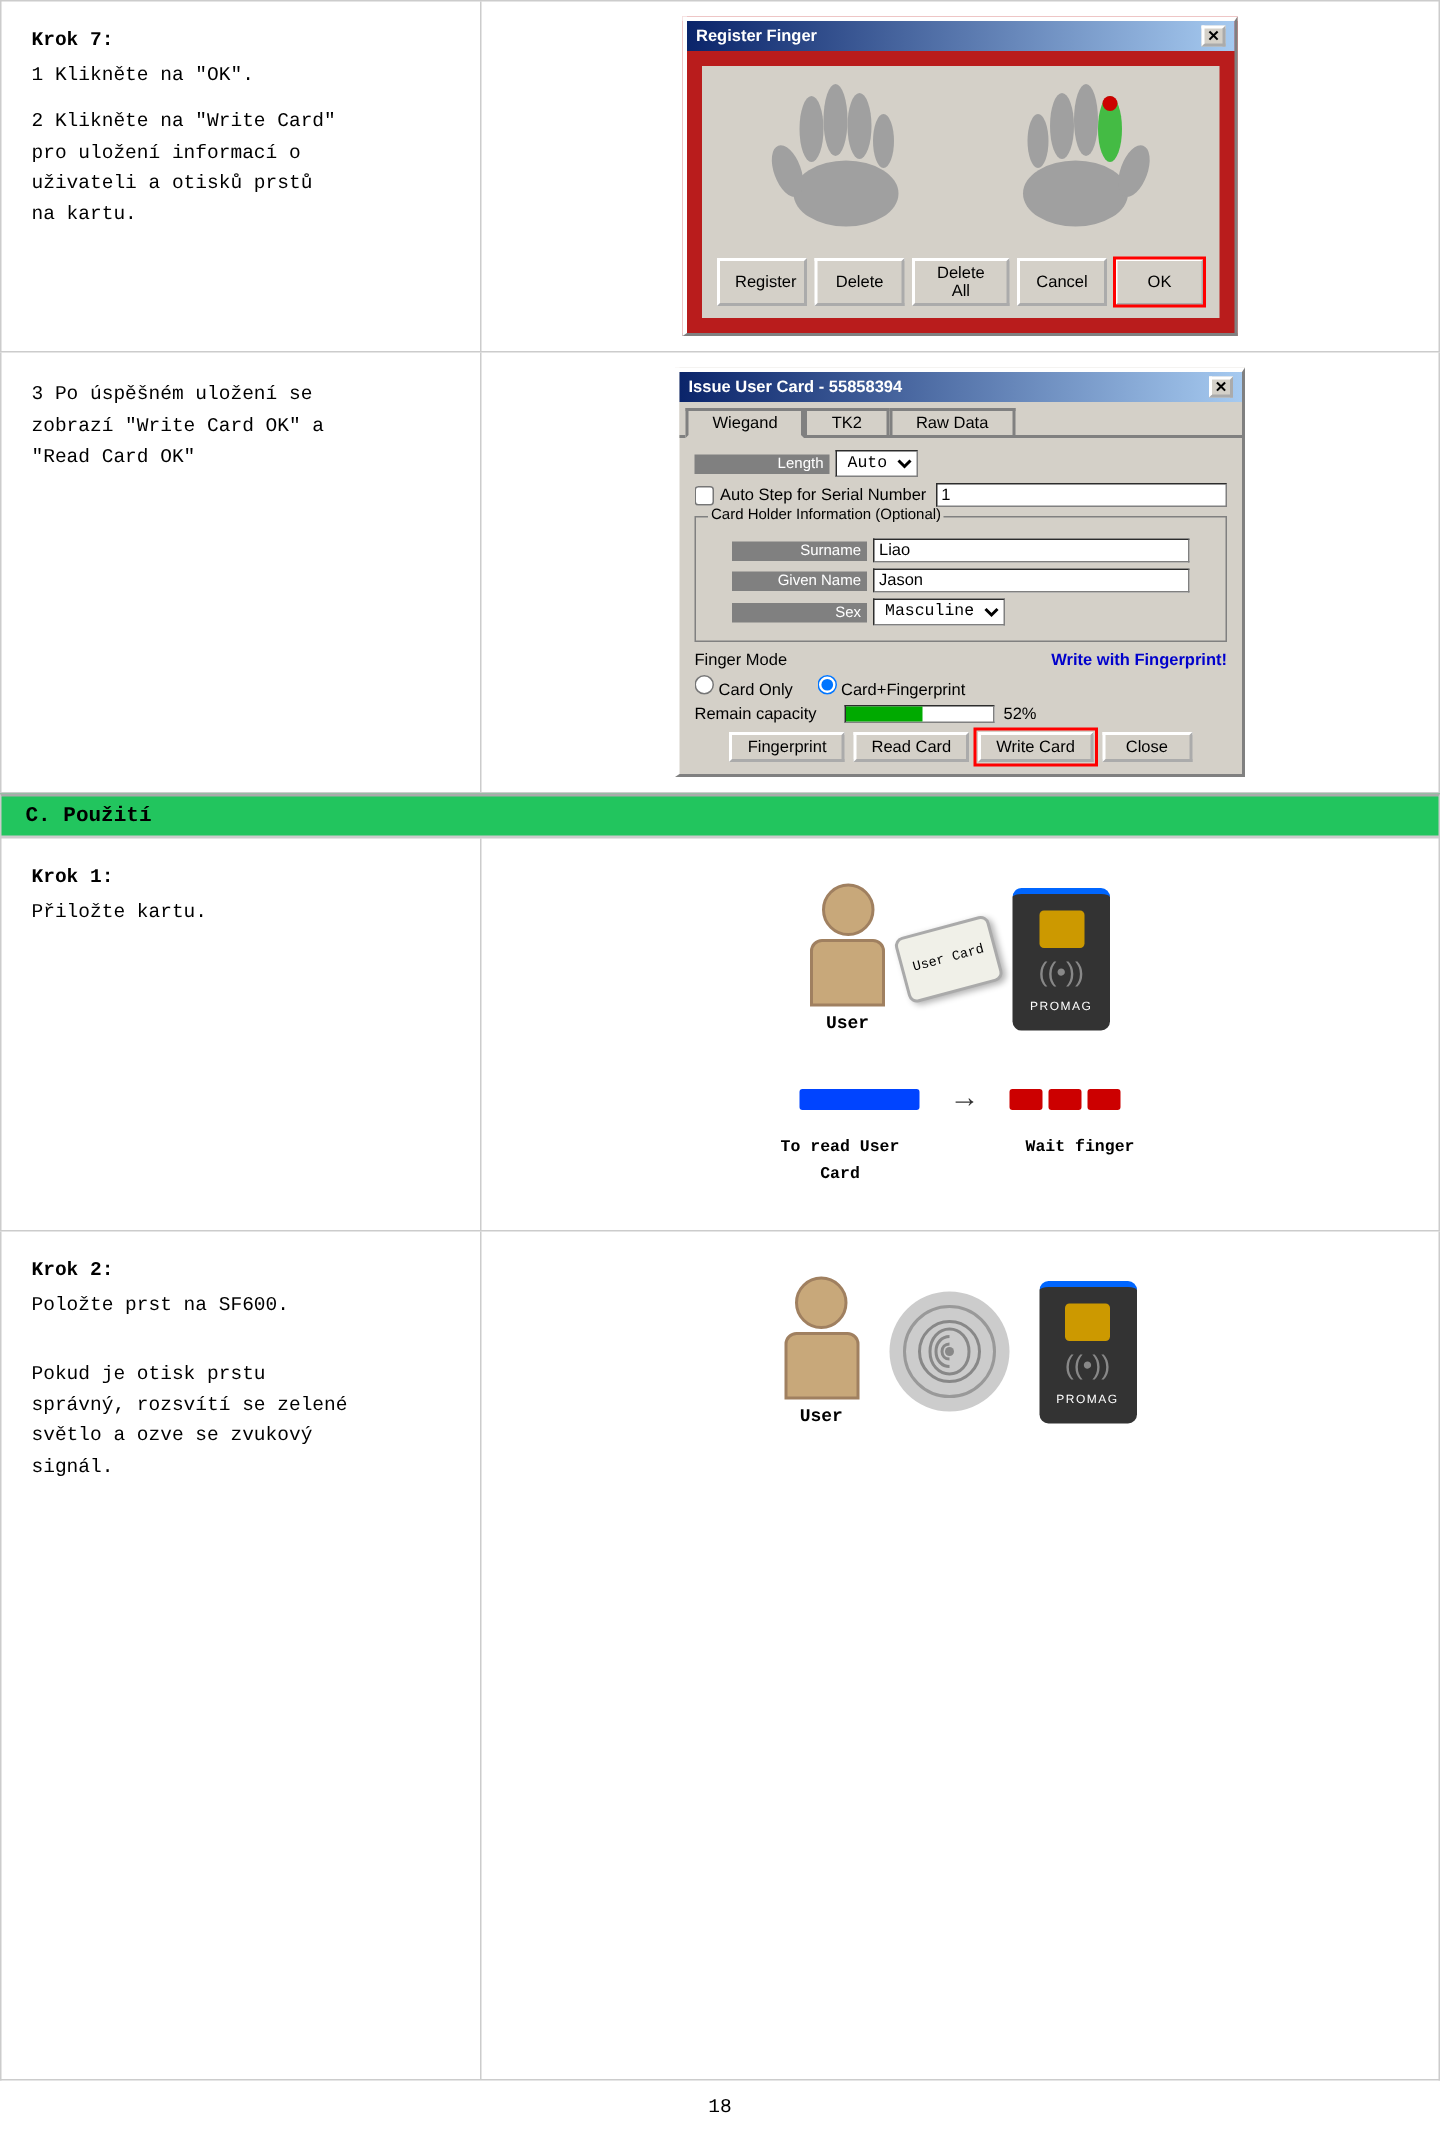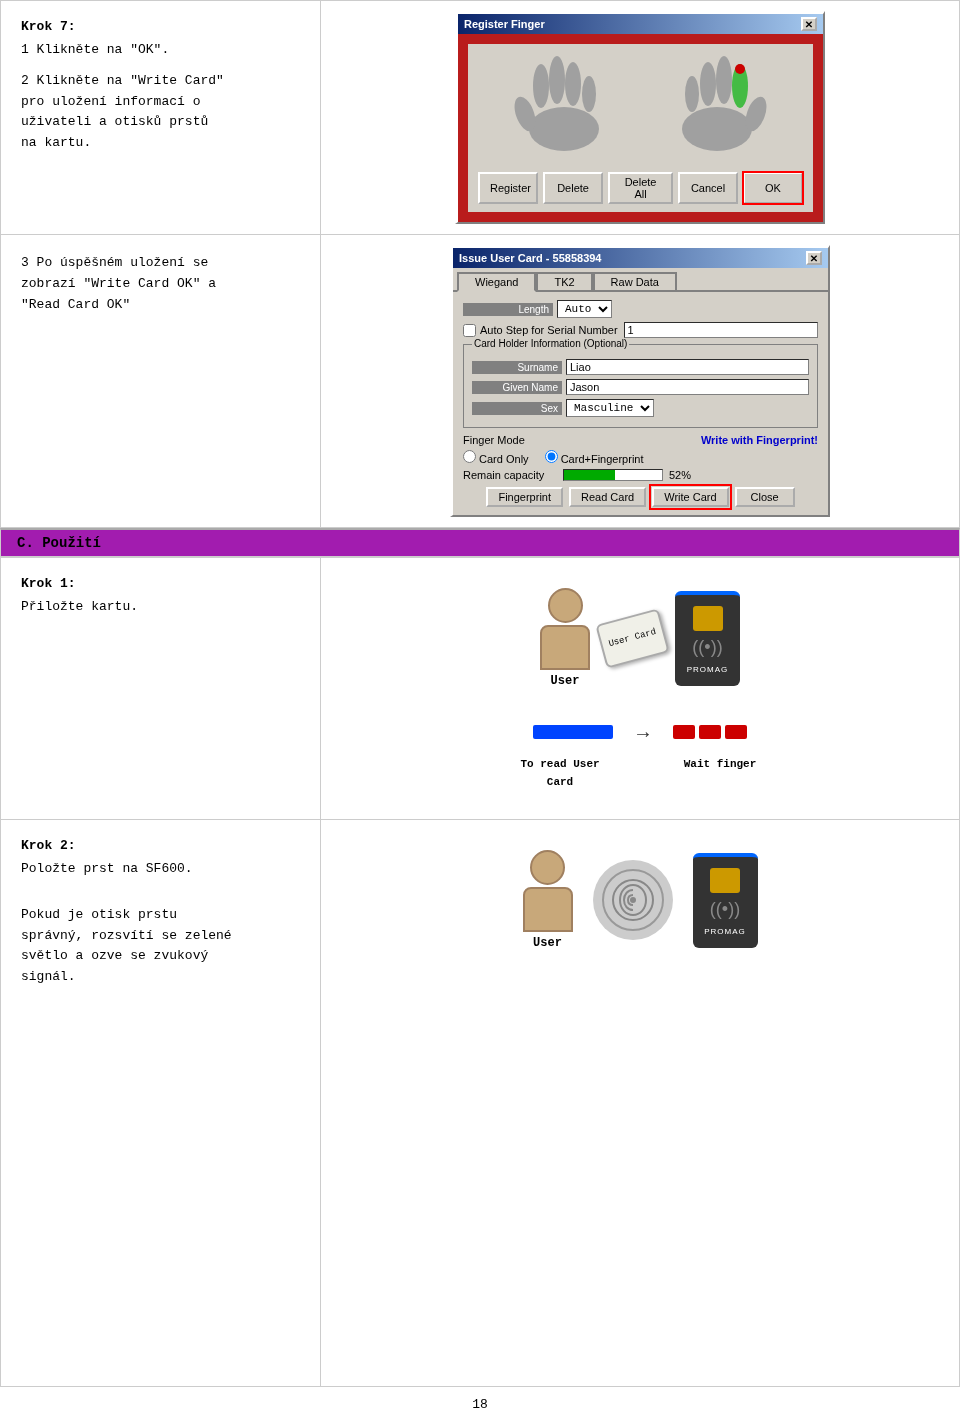--- a/index.html
+++ b/index.html
@@ -217,21 +217,21 @@
       font-size: 11px;
     }
 
     .checkbox-row input[type="checkbox"] {
       margin-right: 4px;
     }
 
     .section-box {
       border: 1px solid #808080;
       margin: 6px 0;
-      padding: 6px 8px;
+      padding: 6px 24px;
       position: relative;
     }
 
     .section-box-title {
       position: absolute;
       top: -7px;
       left: 8px;
       background: #d4d0c8;
       font-size: 10px;
       padding: 0 2px;
@@ -278,21 +278,21 @@
       margin-top: 6px;
     }
 
     .write-card-btn-outline {
       outline: 2px solid #ff0000;
       outline-offset: 1px;
     }
 
     
     .c-section-header {
-      background: #a21caf;
+      background: #22c55e;
       border: 1px solid #ccc;
       padding: 5px 16px;
       font-family: 'Courier New', monospace;
       font-size: 14px;
       font-weight: bold;
       border-top: 2px solid #aaa;
     }
 
     
     .step1-illustration {

